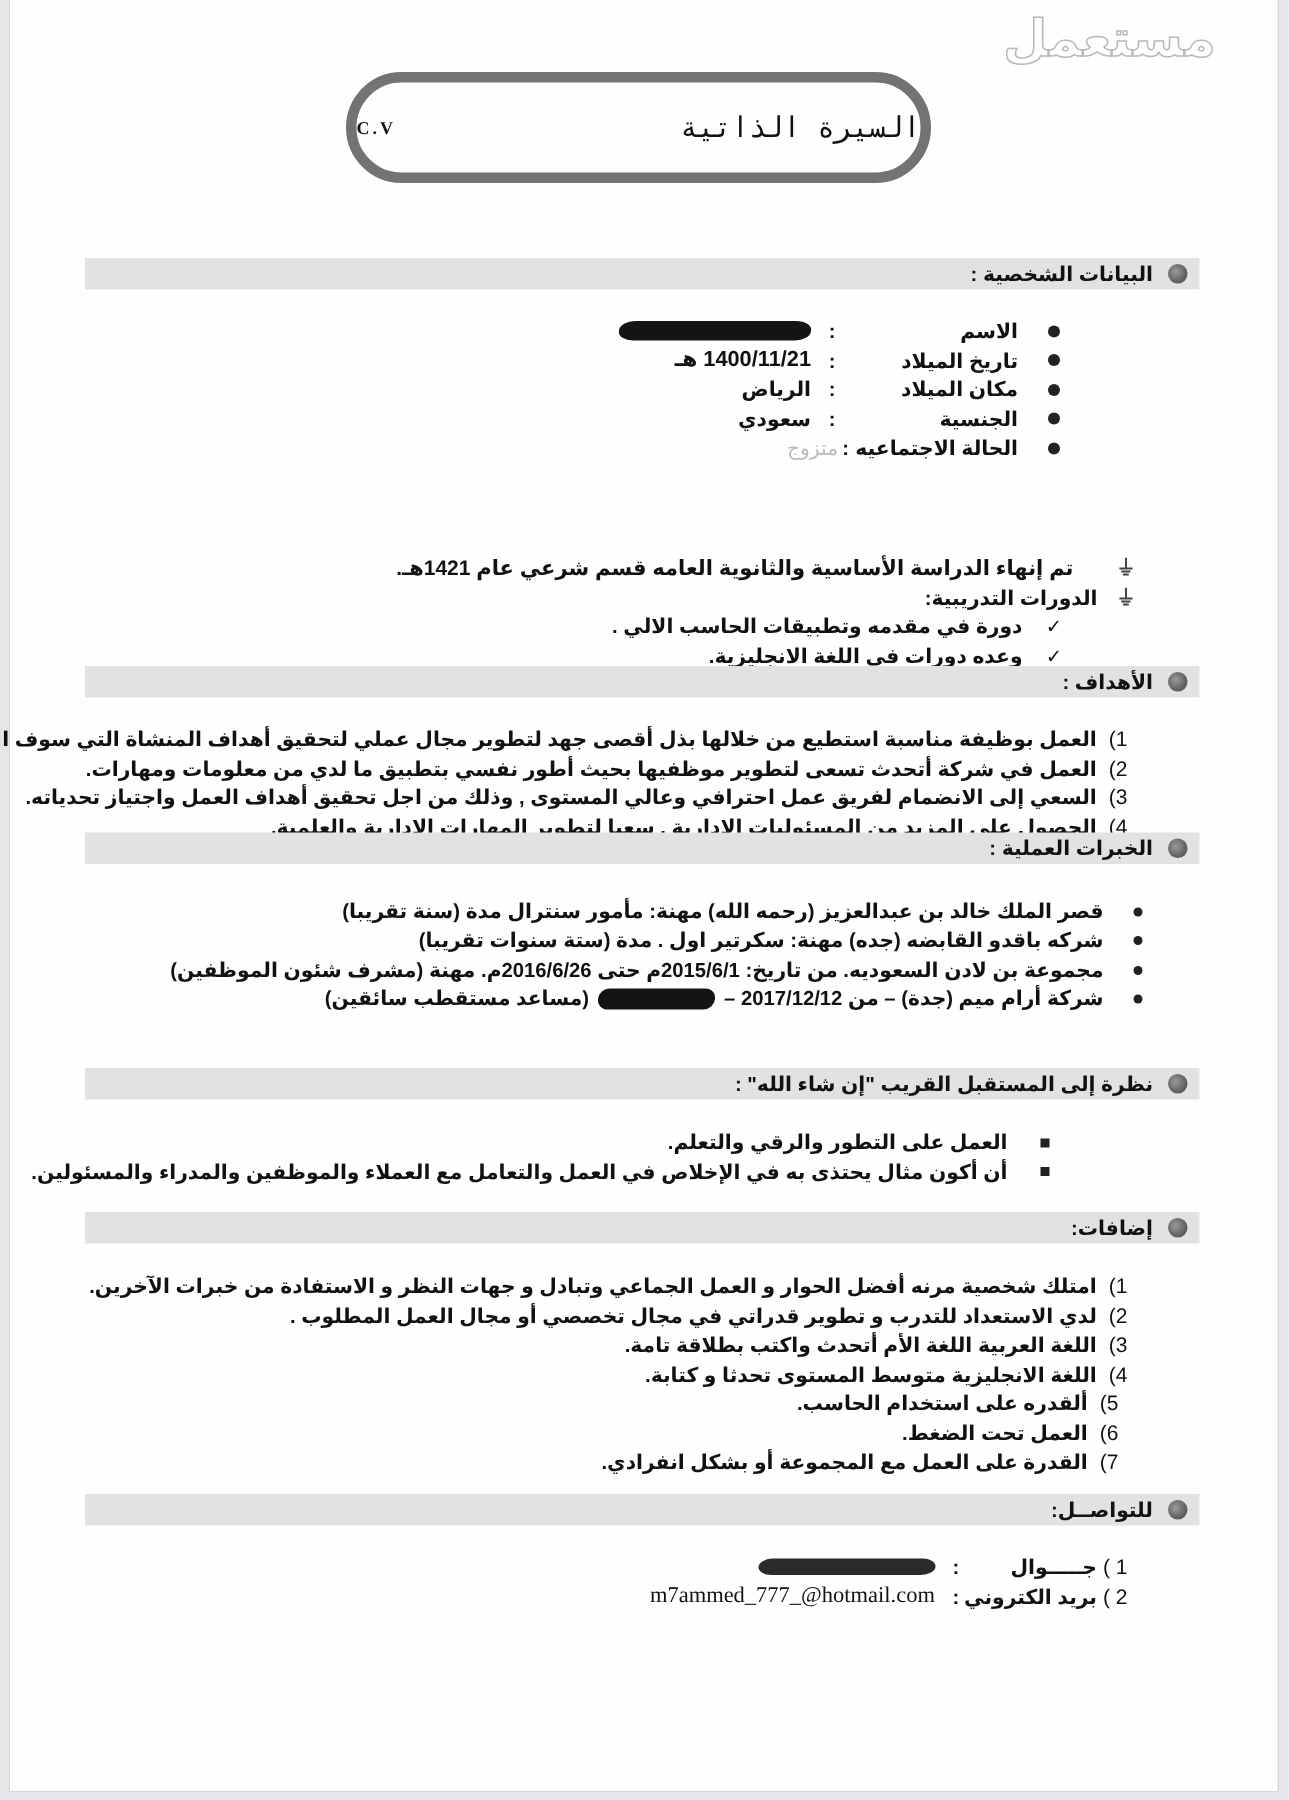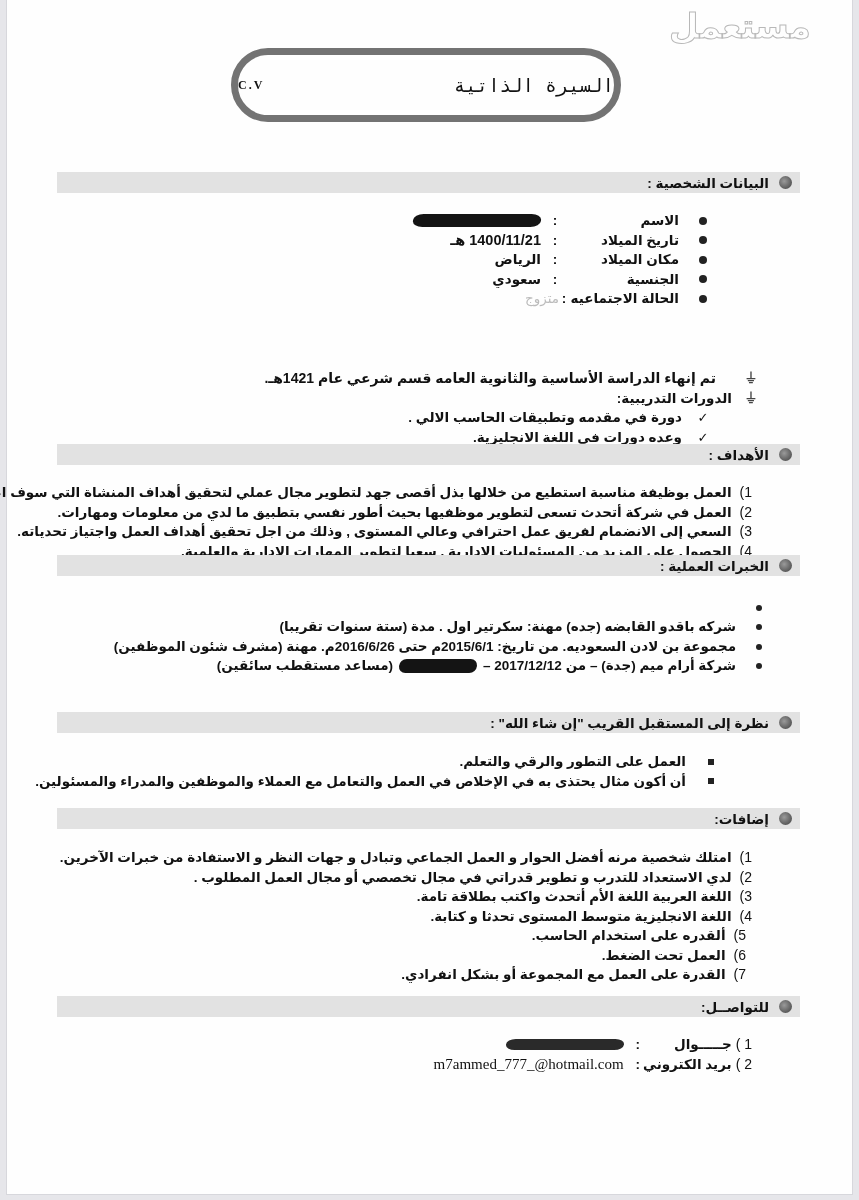--- a/index.html
+++ b/index.html
@@ -160,20 +160,21 @@
       </div>
   </div>
 
   <div class="section-bar" style="top:555px">
     <span class="dot"></span>
     <span class="label">الخبرات العملية :</span>
   </div>
   <div class="block" style="right:90px; top:598px; line-height:18px;">
     <div class="row">
         <span class="disc"></span>
+        <span>قصر الملك خالد بن عبدالعزيز (رحمه الله) مهنة: مأمور سنترال مدة (سنة تقريبا)</span>
       </div>
     <div class="row">
         <span class="disc"></span>
         <span>شركه باقدو القابضه (جده) مهنة: سكرتير اول . مدة (ستة سنوات تقريبا)</span>
       </div>
     <div class="row">
         <span class="disc"></span>
         <span>مجموعة بن لادن السعوديه. من تاريخ: 2015/6/1م حتى 2016/6/26م. مهنة (مشرف شئون الموظفين)</span>
       </div>
     <div class="row">
@@ -181,21 +182,21 @@
       <span>شركة أرام ميم (جدة) – من 2017/12/12 –</span>
       <span class="redact" style="width:78px;height:14px;margin:0 6px;border-radius:8px;"></span>
       <span>(مساعد مستقطب سائقين)</span>
     </div>
   </div>
 
   <div class="section-bar" style="top:712px">
     <span class="dot"></span>
     <span class="label">نظرة إلى المستقبل القريب "إن شاء الله" :</span>
   </div>
-  <div class="block" style="right:138px; top:752px;text-align:center;">
+  <div class="block" style="right:152px; top:752px;text-align:center;">
     <div class="row">
         <span class="square"></span>
         <span>العمل على التطور والرقي والتعلم.</span>
       </div>
     <div class="row">
         <span class="square"></span>
         <span>أن أكون مثال يحتذى به في الإخلاص في العمل والتعامل مع العملاء والموظفين والمدراء والمسئولين.</span>
       </div>
   </div>
 

